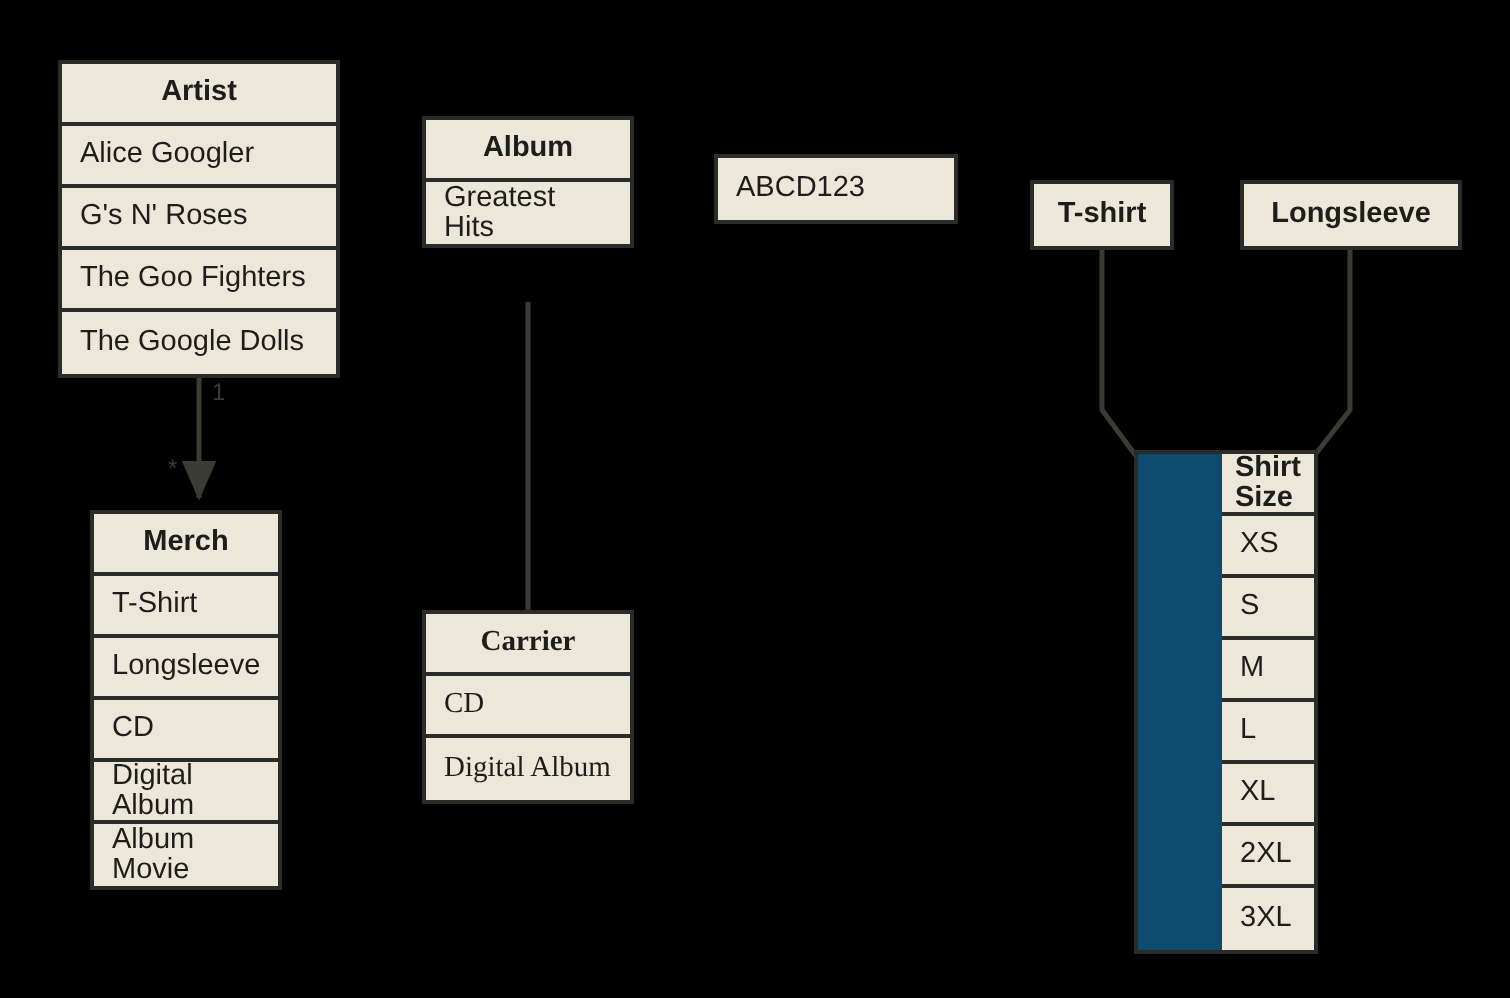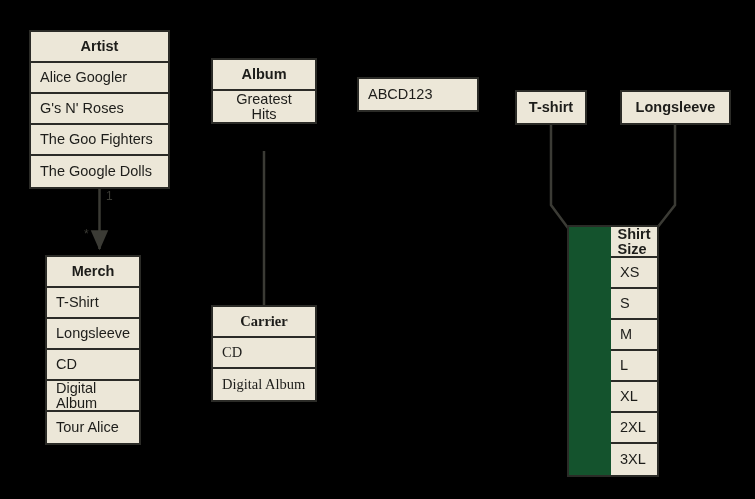--- a/index.html
+++ b/index.html
@@ -13,21 +13,21 @@
   #canvas {
     position: relative;
     width: 755px;
     height: 499px;
     background: #000000;
     overflow: hidden;
   }
   .entity {
     position: absolute;
     border: 2px solid #2b2b27;
-    background: #14532d;
+    background: #0c4a6e;
     box-sizing: border-box;
     z-index: 5;
   }
   .entity .row {
     box-sizing: border-box;
     background: #ece7d8;
     color: #1d1d1a;
     font-size: 14.5px;
     line-height: 1;
     display: flex;
@@ -85,21 +85,21 @@
   </svg>
 
   <div class="entity" style="left:29px; top:30px; width:141px;">
     <div class="row header">Artist</div>
     <div class="row">Alice Googler</div>
     <div class="row">G's N' Roses</div>
     <div class="row">The Goo Fighters</div>
     <div class="row">The Google Dolls</div>
   </div>
 
-  <div class="entity" style="left:211px; top:58px; width:106px;text-align:center;">
+  <div class="entity" style="left:211px; top:58px; width:106px;">
     <div class="row header">Album</div>
     <div class="row">Greatest Hits</div>
   </div>
 
   <div class="entity" style="left:357px; top:77px; width:122px;">
     <div class="row">ABCD123</div>
   </div>
 
   <div class="entity single" style="left:515px; top:90px; width:72px;">
     <div class="row header">T-shirt</div>
@@ -108,21 +108,21 @@
   <div class="entity single" style="left:620px; top:90px; width:111px;">
     <div class="row header">Longsleeve</div>
   </div>
 
   <div class="entity" style="left:45px; top:255px; width:96px;">
     <div class="row header">Merch</div>
     <div class="row">T-Shirt</div>
     <div class="row">Longsleeve</div>
     <div class="row">CD</div>
     <div class="row">Digital Album</div>
-    <div class="row">Tour Alice</div>
+    <div class="row">Album Movie</div>
   </div>
 
   <div class="entity" style="left:211px; top:305px; width:106px;font-family:Liberation Serif, serif;">
     <div class="row header">Carrier</div>
     <div class="row">CD</div>
     <div class="row">Digital Album</div>
   </div>
 
   <div class="entity" style="left:567px; top:225px; width:92px;padding-left:42px;">
     <div class="row header">Shirt Size</div>

